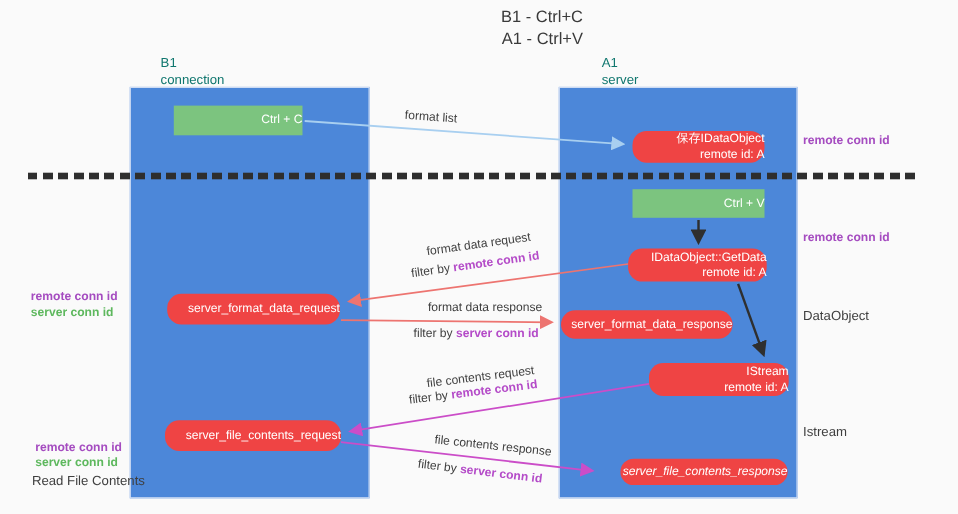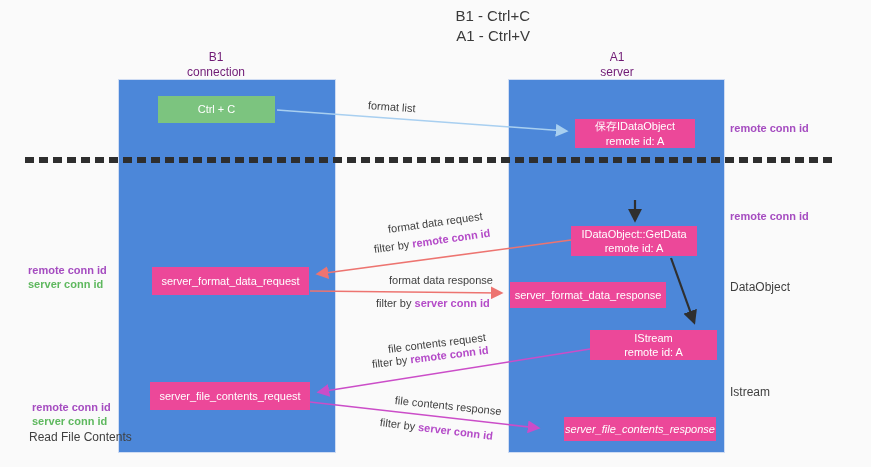--- a/index.html
+++ b/index.html
@@ -1,29 +1,29 @@
 <!DOCTYPE html>
 <html><head>
 <meta charset="utf-8">
 <style>
   html,body { margin:0; padding:0; background:#fafafa; font-family:"Liberation Sans",sans-serif; }
   .canvas { position:relative; width:871px; height:467px; background:#fafafa; overflow:hidden; }
 
   .title { position:absolute; left:330px; top:6px; width:200px; text-align:right;
            font-size:15px; color:#3a3a3a; line-height:1.35; }
 
-  .col-hdr { position:absolute; width:140px; text-align:center; font-size:12px;
-             color:#701a75; line-height:1.25; }
+  .col-hdr { position:absolute; width:140px; text-align:left; font-size:12px;
+             color:#0f766e; line-height:1.25; }
 
   .col { position:absolute; top:79px; height:374px; background:#4c87d9; border:1px solid #cfdcf3; box-sizing:border-box; }
 
-  .box { position:absolute; display:flex; flex-direction:column; align-items:center; justify-content:center;
+  .box { position:absolute; display:flex; flex-direction:column; align-items:flex-end; justify-content:center;
          color:#fff; font-size:11px; line-height:1.3; text-align:center; white-space:nowrap; }
   .green  { background:#7cc47f; }
-  .orange { background:#ec4899; }
+  .orange { background:#ef4444;border-radius:13px; }
 
   .dash { position:absolute; left:25px; top:157px; width:808px; height:6px;
           background:repeating-linear-gradient(90deg,#2e2e2e 0 9px,transparent 9px 14px); }
 
   .side { position:absolute; font-size:12px; color:#3f3f3f; white-space:nowrap;margin-top:47px; }
   .tag  { position:absolute; font-size:11px; font-weight:bold; white-space:nowrap; }
   .purple   { color:#a54cc0; }
   .greentxt { color:#5eb85e; }
 
   .albl { position:absolute; font-size:11px; color:#3f3f3f; white-space:nowrap; transform-origin:left center; }
@@ -57,20 +57,23 @@
 
   <div class="box green" style="left:158px; top:96px; width:117px; height:27px;">
     <span>Ctrl + C</span>
   </div>
 
   <div class="box orange" style="left:575px; top:119px; width:120px; height:29px;">
     <span>保存IDataObject</span>
     <span>remote id: A</span>
   </div>
 
+  <div class="box green" style="left:575px; top:172px; width:120px; height:26px;">
+    <span>Ctrl + V</span>
+  </div>
 
   <div class="box orange" style="left:571px; top:226px; width:126px; height:30px;">
     <span>IDataObject::GetData</span>
     <span>remote id: A</span>
   </div>
 
   <div class="box orange" style="left:510px; top:282px; width:156px; height:26px;">
     <span>server_format_data_response</span>
   </div>
 

